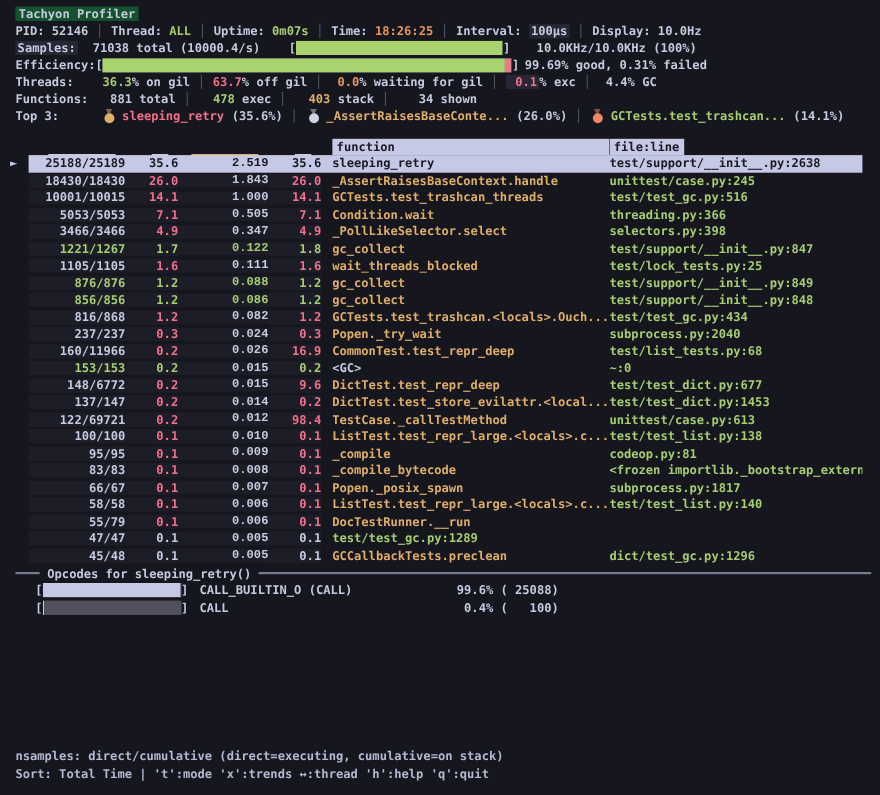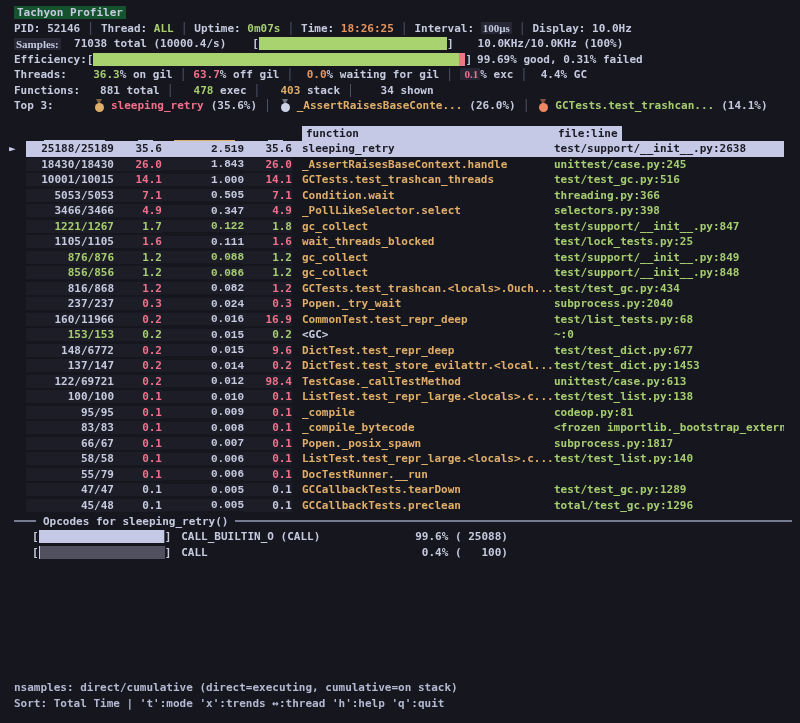--- a/index.html
+++ b/index.html
@@ -14,21 +14,21 @@
     flex-direction: column;
     padding: 5px 0 12px 0;
   }
   .line { height: 15.5px; display: flex; align-items: center; white-space: pre; padding-left: 14px; }
   .c-fg { color: #c5cade; }
   .c-red { color: #f2708a; }
   .c-green { color: #a6cd70; }
   .c-yellow { color: #dfae68; }
   .c-orange { color: #e8955c; }
   .sep { color: #555a70; padding: 0 7px; }
-  .hl { background: #262634; padding: 0 2px; font-family: Liberation Serif, serif; }
+  .hl { background: #262634; padding: 0 2px; }
   .title-line span { background: #14532d; padding: 0 3px; }
 
   
   .bracket { color: #c5cade; }
   .bar { display: inline-flex; height: 13px; background: #50505f; overflow: hidden; vertical-align: middle; align-self: center; }
   .bar .fill-good { background: #a9d36e; height: 100%; }
   .bar .fill-bad  { background: #e8788a; height: 100%; }
   .bar .fill-op   { background: #c6c9e6; height: 100%; }
   .samples-bar-wrap { display: inline-flex; align-items: center; }
   .eff-bar { width: 372px; }
@@ -121,33 +121,33 @@
       <div class="trow"><span class="col-ns c-fg">18430/18430</span><span class="col-p1 c-red">26.0</span><span class="col-tt c-fg">1.843</span><span class="col-p2 c-red">26.0</span><span class="col-gap"></span><span class="col-fn c-yellow">_AssertRaisesBaseContext.handle</span><span class="col-fl c-green">unittest/case.py:245</span></div>
       <div class="trow"><span class="col-ns c-fg">10001/10015</span><span class="col-p1 c-red">14.1</span><span class="col-tt c-fg">1.000</span><span class="col-p2 c-red">14.1</span><span class="col-gap"></span><span class="col-fn c-yellow">GCTests.test_trashcan_threads</span><span class="col-fl c-green">test/test_gc.py:516</span></div>
       <div class="trow"><span class="col-ns c-fg">5053/5053</span><span class="col-p1 c-red">7.1</span><span class="col-tt c-fg">0.505</span><span class="col-p2 c-red">7.1</span><span class="col-gap"></span><span class="col-fn c-yellow">Condition.wait</span><span class="col-fl c-green">threading.py:366</span></div>
       <div class="trow"><span class="col-ns c-fg">3466/3466</span><span class="col-p1 c-red">4.9</span><span class="col-tt c-fg">0.347</span><span class="col-p2 c-red">4.9</span><span class="col-gap"></span><span class="col-fn c-yellow">_PollLikeSelector.select</span><span class="col-fl c-green">selectors.py:398</span></div>
       <div class="trow"><span class="col-ns c-green">1221/1267</span><span class="col-p1 c-green">1.7</span><span class="col-tt c-green">0.122</span><span class="col-p2 c-green">1.8</span><span class="col-gap"></span><span class="col-fn c-yellow">gc_collect</span><span class="col-fl c-green">test/support/__init__.py:847</span></div>
       <div class="trow"><span class="col-ns c-fg">1105/1105</span><span class="col-p1 c-red">1.6</span><span class="col-tt c-fg">0.111</span><span class="col-p2 c-red">1.6</span><span class="col-gap"></span><span class="col-fn c-yellow">wait_threads_blocked</span><span class="col-fl c-green">test/lock_tests.py:25</span></div>
       <div class="trow"><span class="col-ns c-green">876/876</span><span class="col-p1 c-green">1.2</span><span class="col-tt c-green">0.088</span><span class="col-p2 c-green">1.2</span><span class="col-gap"></span><span class="col-fn c-yellow">gc_collect</span><span class="col-fl c-green">test/support/__init__.py:849</span></div>
       <div class="trow"><span class="col-ns c-green">856/856</span><span class="col-p1 c-green">1.2</span><span class="col-tt c-green">0.086</span><span class="col-p2 c-green">1.2</span><span class="col-gap"></span><span class="col-fn c-yellow">gc_collect</span><span class="col-fl c-green">test/support/__init__.py:848</span></div>
       <div class="trow"><span class="col-ns c-fg">816/868</span><span class="col-p1 c-red">1.2</span><span class="col-tt c-fg">0.082</span><span class="col-p2 c-red">1.2</span><span class="col-gap"></span><span class="col-fn c-yellow">GCTests.test_trashcan.&lt;locals&gt;.Ouch...</span><span class="col-fl c-green">test/test_gc.py:434</span></div>
       <div class="trow"><span class="col-ns c-fg">237/237</span><span class="col-p1 c-red">0.3</span><span class="col-tt c-fg">0.024</span><span class="col-p2 c-red">0.3</span><span class="col-gap"></span><span class="col-fn c-yellow">Popen._try_wait</span><span class="col-fl c-green">subprocess.py:2040</span></div>
-      <div class="trow"><span class="col-ns c-fg">160/11966</span><span class="col-p1 c-red">0.2</span><span class="col-tt c-fg">0.016</span><span class="col-p2 c-red">16.9</span><span class="col-gap"></span><span class="col-fn c-yellow">CommonTest.test_repr_deep</span><span class="col-fl c-green">test/list_tests.py:68</span></div>
+      <div class="trow"><span class="col-ns c-fg">160/11966</span><span class="col-p1 c-red">0.2</span><span class="col-tt c-fg">0.026</span><span class="col-p2 c-red">16.9</span><span class="col-gap"></span><span class="col-fn c-yellow">CommonTest.test_repr_deep</span><span class="col-fl c-green">test/list_tests.py:68</span></div>
       <div class="trow"><span class="col-ns c-green">153/153</span><span class="col-p1 c-green">0.2</span><span class="col-tt c-fg">0.015</span><span class="col-p2 c-green">0.2</span><span class="col-gap"></span><span class="col-fn c-fg">&lt;GC&gt;</span><span class="col-fl c-green">~:0</span></div>
       <div class="trow"><span class="col-ns c-fg">148/6772</span><span class="col-p1 c-red">0.2</span><span class="col-tt c-fg">0.015</span><span class="col-p2 c-red">9.6</span><span class="col-gap"></span><span class="col-fn c-yellow">DictTest.test_repr_deep</span><span class="col-fl c-green">test/test_dict.py:677</span></div>
       <div class="trow"><span class="col-ns c-fg">137/147</span><span class="col-p1 c-red">0.2</span><span class="col-tt c-fg">0.014</span><span class="col-p2 c-red">0.2</span><span class="col-gap"></span><span class="col-fn c-yellow">DictTest.test_store_evilattr.&lt;local...</span><span class="col-fl c-green">test/test_dict.py:1453</span></div>
       <div class="trow"><span class="col-ns c-fg">122/69721</span><span class="col-p1 c-red">0.2</span><span class="col-tt c-fg">0.012</span><span class="col-p2 c-red">98.4</span><span class="col-gap"></span><span class="col-fn c-yellow">TestCase._callTestMethod</span><span class="col-fl c-green">unittest/case.py:613</span></div>
       <div class="trow"><span class="col-ns c-fg">100/100</span><span class="col-p1 c-red">0.1</span><span class="col-tt c-fg">0.010</span><span class="col-p2 c-red">0.1</span><span class="col-gap"></span><span class="col-fn c-yellow">ListTest.test_repr_large.&lt;locals&gt;.c...</span><span class="col-fl c-green">test/test_list.py:138</span></div>
       <div class="trow"><span class="col-ns c-fg">95/95</span><span class="col-p1 c-red">0.1</span><span class="col-tt c-fg">0.009</span><span class="col-p2 c-red">0.1</span><span class="col-gap"></span><span class="col-fn c-yellow">_compile</span><span class="col-fl c-green">codeop.py:81</span></div>
       <div class="trow"><span class="col-ns c-fg">83/83</span><span class="col-p1 c-red">0.1</span><span class="col-tt c-fg">0.008</span><span class="col-p2 c-red">0.1</span><span class="col-gap"></span><span class="col-fn c-yellow">_compile_bytecode</span><span class="col-fl c-green">&lt;frozen importlib._bootstrap_externa</span></div>
       <div class="trow"><span class="col-ns c-fg">66/67</span><span class="col-p1 c-red">0.1</span><span class="col-tt c-fg">0.007</span><span class="col-p2 c-red">0.1</span><span class="col-gap"></span><span class="col-fn c-yellow">Popen._posix_spawn</span><span class="col-fl c-green">subprocess.py:1817</span></div>
       <div class="trow"><span class="col-ns c-fg">58/58</span><span class="col-p1 c-red">0.1</span><span class="col-tt c-fg">0.006</span><span class="col-p2 c-red">0.1</span><span class="col-gap"></span><span class="col-fn c-yellow">ListTest.test_repr_large.&lt;locals&gt;.c...</span><span class="col-fl c-green">test/test_list.py:140</span></div>
       <div class="trow"><span class="col-ns c-fg">55/79</span><span class="col-p1 c-red">0.1</span><span class="col-tt c-fg">0.006</span><span class="col-p2 c-red">0.1</span><span class="col-gap"></span><span class="col-fn c-yellow">DocTestRunner.__run</span></div>
-      <div class="trow"><span class="col-ns c-fg">47/47</span><span class="col-p1 c-fg">0.1</span><span class="col-tt c-fg">0.005</span><span class="col-p2 c-fg">0.1</span><span class="col-gap"></span><span class="col-fn c-yellow">GCCallbackTests.tearDown</span><span class="col-fl c-green">test/test_gc.py:1289</span></div>
-      <div class="trow"><span class="col-ns c-fg">45/48</span><span class="col-p1 c-fg">0.1</span><span class="col-tt c-fg">0.005</span><span class="col-p2 c-fg">0.1</span><span class="col-gap"></span><span class="col-fn c-yellow">GCCallbackTests.preclean</span><span class="col-fl c-green">total/test_gc.py:1296</span></div>
+      <div class="trow"><span class="col-ns c-fg">47/47</span><span class="col-p1 c-fg">0.1</span><span class="col-tt c-fg">0.005</span><span class="col-p2 c-fg">0.1</span><span class="col-gap"></span><span class="col-fl c-green">test/test_gc.py:1289</span></div>
+      <div class="trow"><span class="col-ns c-fg">45/48</span><span class="col-p1 c-fg">0.1</span><span class="col-tt c-fg">0.005</span><span class="col-p2 c-fg">0.1</span><span class="col-gap"></span><span class="col-fn c-yellow">GCCallbackTests.preclean</span><span class="col-fl c-green">dict/test_gc.py:1296</span></div>
     </div>
 </div>
 
 <div class="op-sep">
   <span>Opcodes for sleeping_retry()</span>
 </div>
 <div id="op-rows">
     <div class="line op-row"><span class="bracket">[</span><span class="bar op-bar"><span class="fill-op" style="width: 99.6%;"></span></span><span class="bracket">]</span><span class="op-name c-fg">CALL_BUILTIN_O (CALL)</span><span class="op-pct c-fg">99.6% ( 25088)</span></div>
     <div class="line op-row"><span class="bracket">[</span><span class="bar op-bar"><span class="fill-op" style="width: 0.4%;"></span></span><span class="bracket">]</span><span class="op-name c-fg">CALL</span><span class="op-pct c-fg"> 0.4% (   100)</span></div>
   </div>

